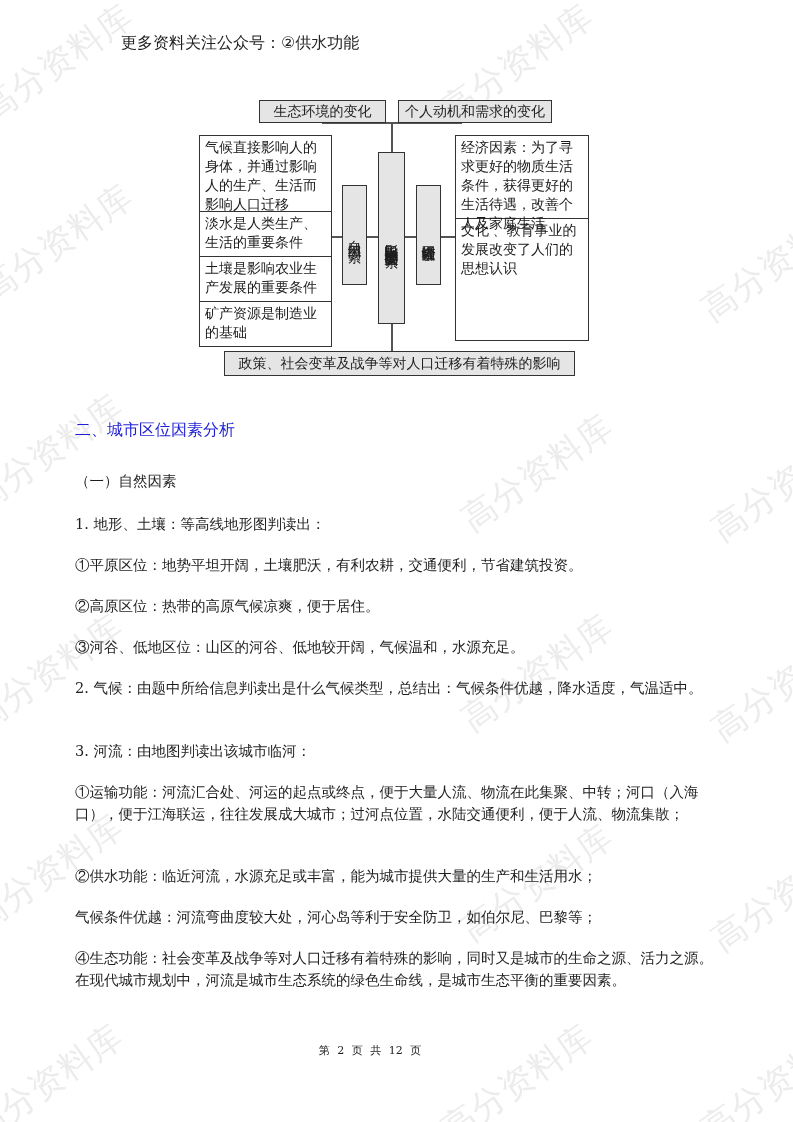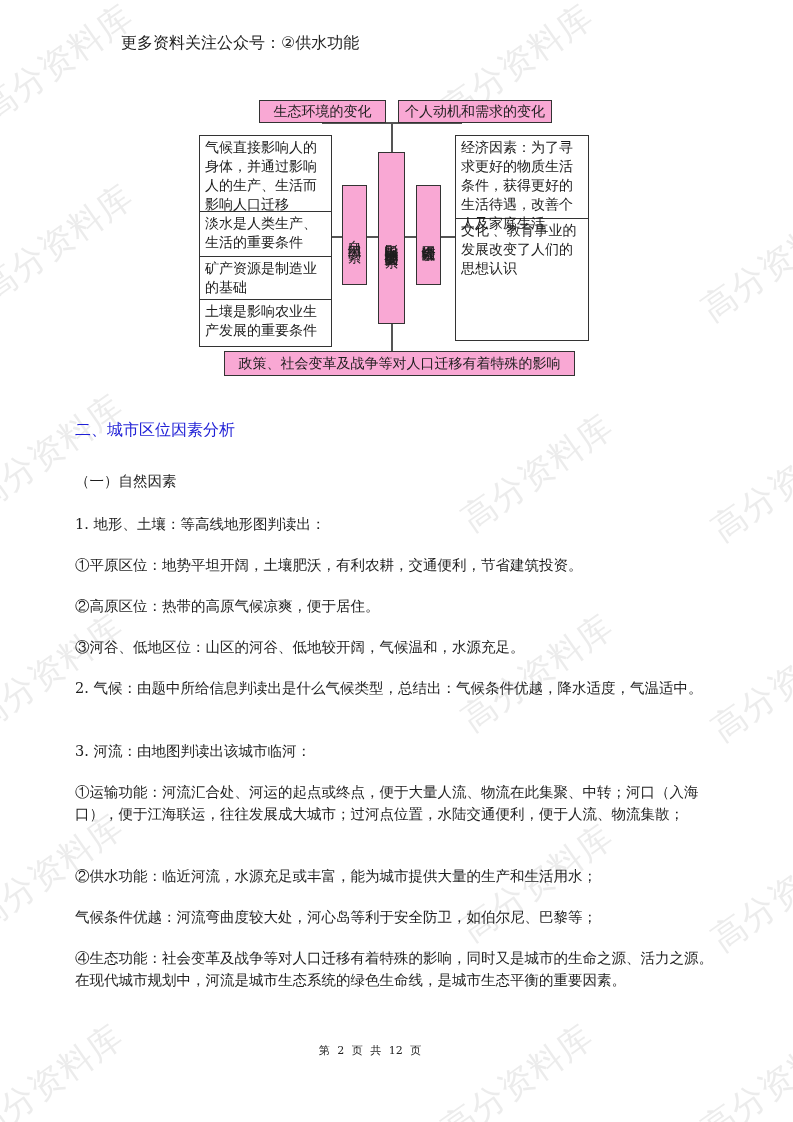--- a/index.html
+++ b/index.html
@@ -14,21 +14,21 @@
     color: #ececec; transform: rotate(-35deg); white-space: nowrap; letter-spacing: 1px;
   }
   .content { position: relative; z-index: 1; }
   .header-note {
     position: absolute; left: 121px; top: 33px;
     font-family: "DejaVu Sans", sans-serif; font-size: 16px; color: #222;
   }
   
   .diagram { position: absolute; left: 0; top: 0; width: 793px; height: 400px; }
   .box {
-    position: absolute; border: 1.5px solid #333; background: #f9a8d4;
+    position: absolute; border: 1.5px solid #333; background: #e5e5e5;
     font-size: 14px; line-height: 19px; color: #1e1e1e; box-sizing: border-box;
   }
   .vtext { writing-mode: vertical-rl; text-orientation: upright; letter-spacing: 3px;
            display: flex; align-items: center; justify-content: center; font-size: 14px; }
   .stack { position: absolute; border: 1.5px solid #333; box-sizing: border-box; background: #fff; }
   .stack .cell { border-bottom: 1.5px solid #333; padding: 2px 5px; font-size: 14px; line-height: 19px; box-sizing: border-box; font-family: Liberation Serif, serif; }
   .stack .cell:last-child { border-bottom: none; }
   .line { position: absolute; background: #555; }
   .section-title {
     position: absolute; left: 75px; top: 420px;
@@ -78,22 +78,22 @@
     <div class="line" style="left:366px;top:236px;width:12px;height:1.5px"></div>
     <div class="line" style="left:405px;top:236px;width:12px;height:1.5px"></div>
     <div class="line" style="left:441px;top:236px;width:15px;height:1.5px"></div>
 
     <div class="box" style="left:259px;top:100px;width:127px;height:23px;text-align:center;line-height:20px">生态环境的变化</div>
     <div class="box" style="left:398px;top:100px;width:154px;height:23px;text-align:center;line-height:20px">个人动机和需求的变化</div>
 
     <div class="stack" style="left:199px;top:135px;width:133px;height:212px">
       <div class="cell" style="height:76px">气候直接影响人的身体，并通过影响人的生产、生活而影响人口迁移</div>
       <div class="cell" style="height:45px">淡水是人类生产、生活的重要条件</div>
+      <div class="cell" style="height:45px">土壤是影响农业生产发展的重要条件</div>
       <div class="cell" style="height:43px">矿产资源是制造业的基础</div>
-      <div class="cell" style="height:45px">土壤是影响农业生产发展的重要条件</div>
     </div>
 
     <div class="box vtext" style="left:342px;top:185px;width:25px;height:100px">自然因素</div>
     <div class="box vtext" style="left:378px;top:152px;width:27px;height:172px;letter-spacing:1px">影响人口迁移的主要因素</div>
     <div class="box vtext" style="left:416px;top:185px;width:25px;height:100px;letter-spacing:0">社会经济因素</div>
 
     <div class="stack" style="left:455px;top:135px;width:134px;height:206px">
       <div class="cell" style="height:83px">经济因素：为了寻求更好的物质生活条件，获得更好的生活待遇，改善个人及家庭生活</div>
       <div class="cell" style="height:60px">文化 、教育事业的发展改变了人们的思想认识</div>
     </div>

